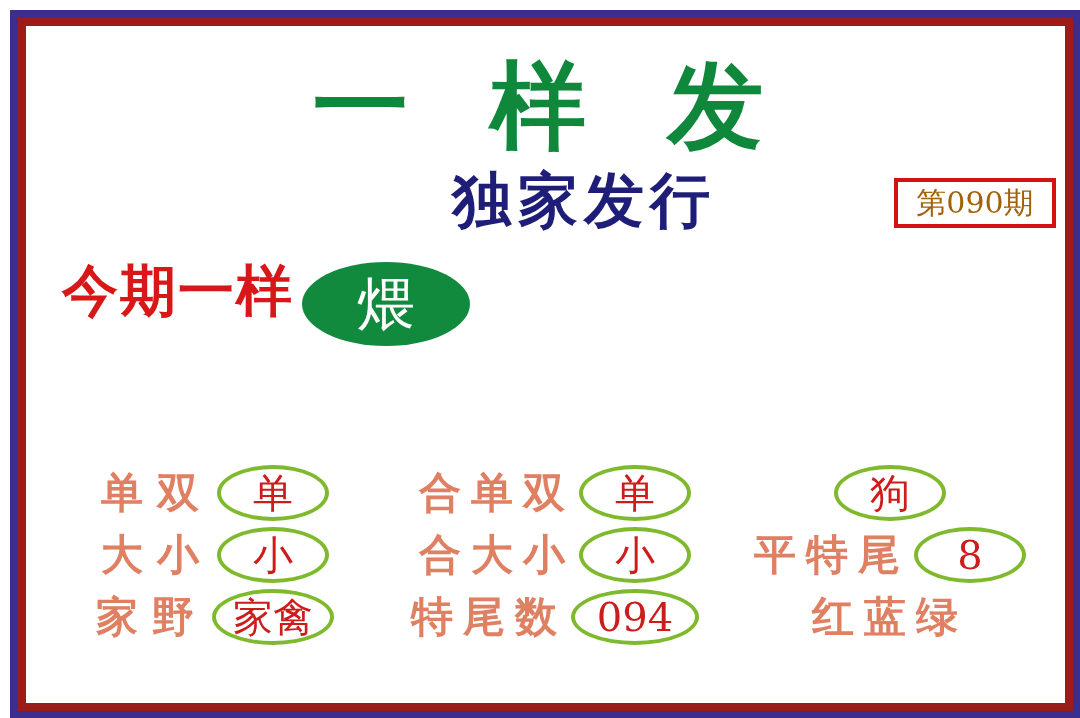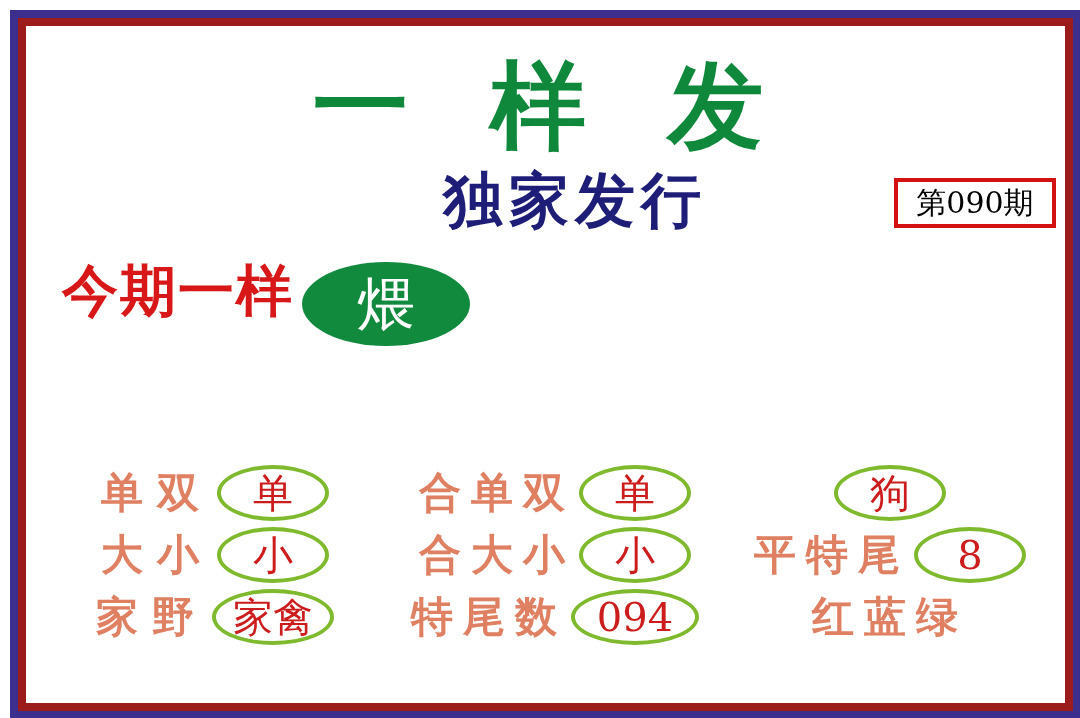--- a/index.html
+++ b/index.html
@@ -50,42 +50,42 @@
     font-weight:bold;
     font-size:96px;
     line-height:1.0;
     letter-spacing:24px;
     color:#10883C;
     white-space:nowrap;
   }
 
   .subtitle {
     position:absolute;
-    left:433px; top:160px;
+    left:442px; top:160px;
     font-family:"DejaVu Serif","Liberation Serif",serif;
     font-weight:bold;
     font-size:60px;
     line-height:1.0;
     letter-spacing:6px;
     color:#1E1E78;
     white-space:nowrap;
   }
 
   .issue-badge {
     position:absolute;
     left:884px; top:168px;
     width:162px; height:50px;
     border:4px solid #D41212;
     background:#ffffff;
     display:flex; align-items:center; justify-content:center;
   }
   .issue-badge span {
     font-family:"DejaVu Serif","Liberation Serif",serif;
     font-size:30px;
-    color:#000000;
+    color:#a16207;
     white-space:nowrap;
     line-height:1;
   }
 
   
   .period-line {
     position:absolute;
     left:50px; top:250px;
     display:flex; align-items:flex-start;
   }

